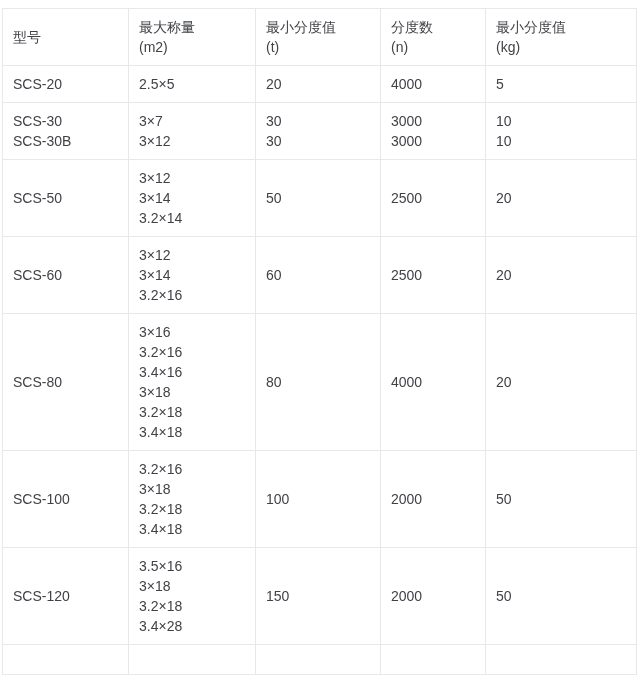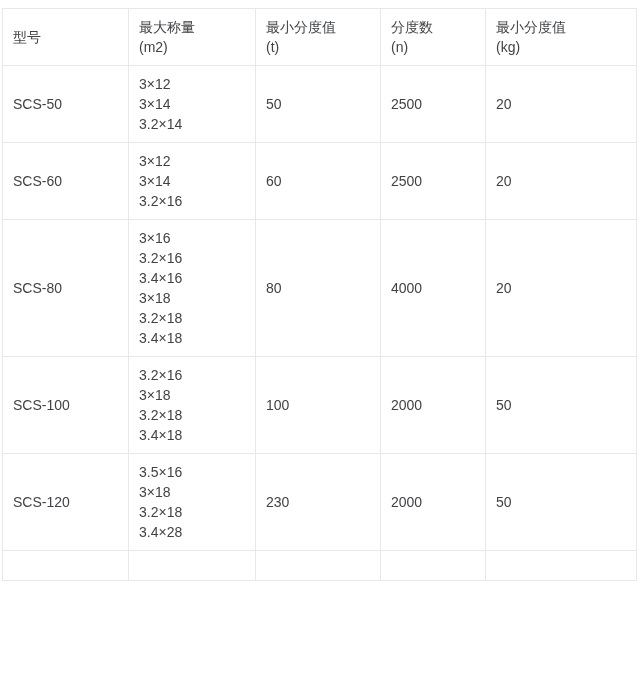--- a/index.html
+++ b/index.html
@@ -60,20 +60,39 @@
       <th>最小分度值
 (t)</th>
       <th>分度数
 (n)</th>
       <th>最小分度值
 (kg)</th>
     </tr>
   </thead>
   <tbody>
     <tr>
+      <td>SCS-20</td>
+      <td>2.5×5</td>
+      <td>20</td>
+      <td>4000</td>
+      <td>5</td>
+    </tr>
+    <tr>
+      <td>SCS-30
+SCS-30B</td>
+      <td>3×7
+3×12</td>
+      <td>30
+30</td>
+      <td>3000
+3000</td>
+      <td>10
+10</td>
+    </tr>
+    <tr>
       <td>SCS-50</td>
       <td>3×12
 3×14
 3.2×14</td>
       <td>50</td>
       <td>2500</td>
       <td>20</td>
     </tr>
     <tr>
       <td>SCS-60</td>
@@ -105,21 +124,21 @@
       <td>100</td>
       <td>2000</td>
       <td>50</td>
     </tr>
     <tr>
       <td>SCS-120</td>
       <td>3.5×16
 3×18
 3.2×18
 3.4×28</td>
-      <td>230</td>
+      <td>150</td>
       <td>2000</td>
       <td>50</td>
     </tr>
     <tr class="partial-row">
       <td></td>
       <td></td>
       <td></td>
       <td></td>
       <td></td>
     </tr>

